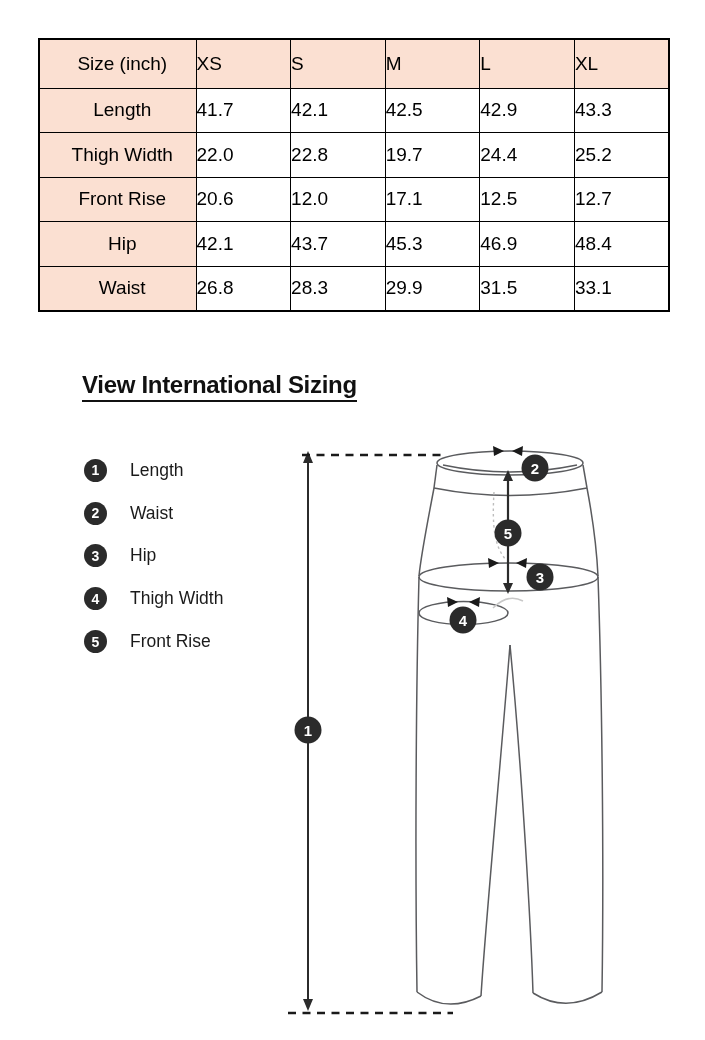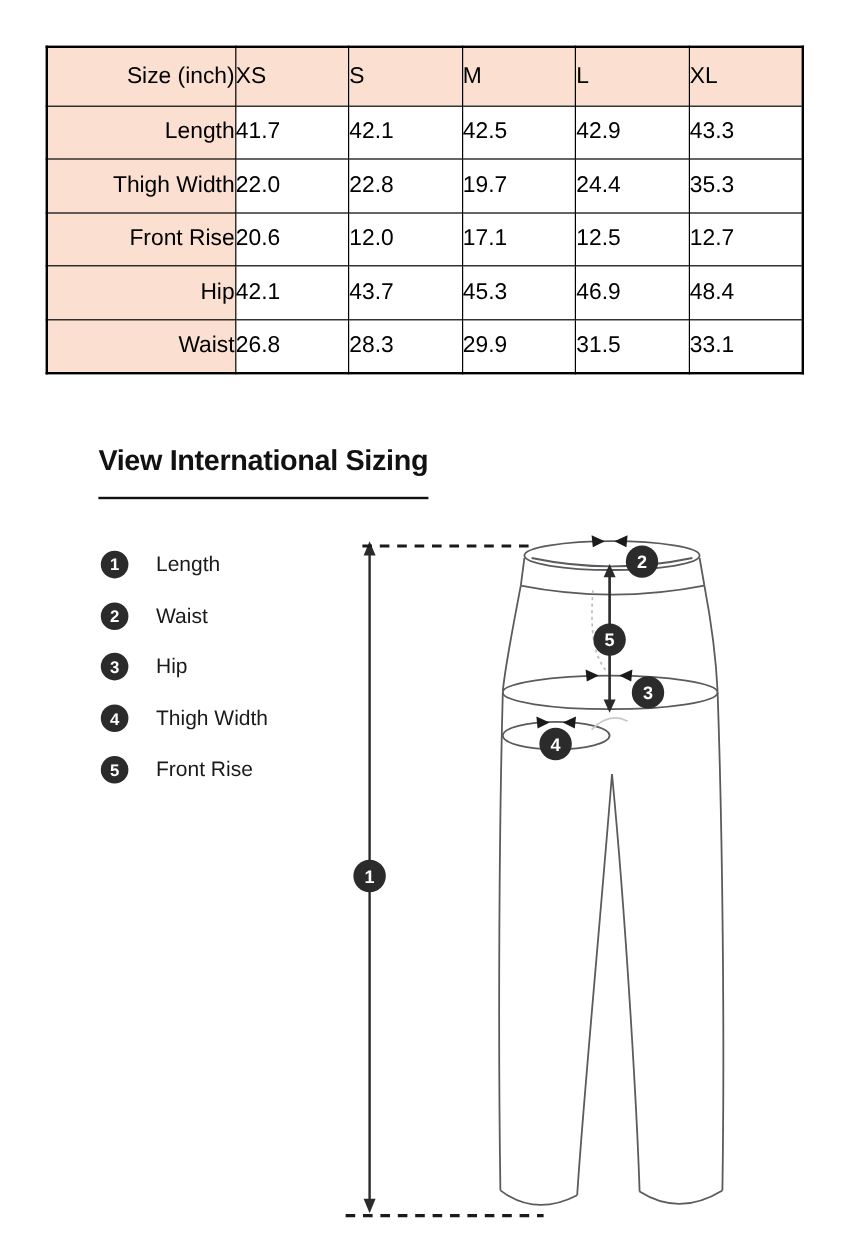--- a/index.html
+++ b/index.html
@@ -33,37 +33,37 @@
     border: 1.5px solid #000;
     text-align: left;
     vertical-align: middle;
     font-weight: normal;
     padding: 0;
   }
   table.size-table thead tr { height: 49px; }
   table.size-table tbody tr { height: 44.5px; }
   table.size-table .peach { background: #fbe0d2; }
   table.size-table .rowlabel {
-    text-align: right;
+    text-align: center;
     padding-left: 9px;
   }
   col.c-label { width: 157px; }
   col.c-size  { width: 94.6px; }
 
   
   .intl-heading {
     position: absolute;
     left: 82px;
     top: 371px;
     font-size: 24px;
     font-weight: 600;
     letter-spacing: -0.3px;
     color: #111;
     border-bottom: 2.5px solid #111;
-    padding-bottom: 15px;
+    padding-bottom: 1px;
     cursor: pointer;
   }
 
   
   .legend {
     position: absolute;
     left: 84px;
     top: 449px;
   }
   .legend-row {
@@ -137,21 +137,21 @@
         <td>42.5</td>
         <td>42.9</td>
         <td>43.3</td>
       </tr>
       <tr>
         <td class="peach rowlabel">Thigh Width</td>
         <td>22.0</td>
         <td>22.8</td>
         <td>19.7</td>
         <td>24.4</td>
-        <td>35.3</td>
+        <td>25.2</td>
       </tr>
       <tr>
         <td class="peach rowlabel">Front Rise</td>
         <td>20.6</td>
         <td>12.0</td>
         <td>17.1</td>
         <td>12.5</td>
         <td>12.7</td>
       </tr>
       <tr>

